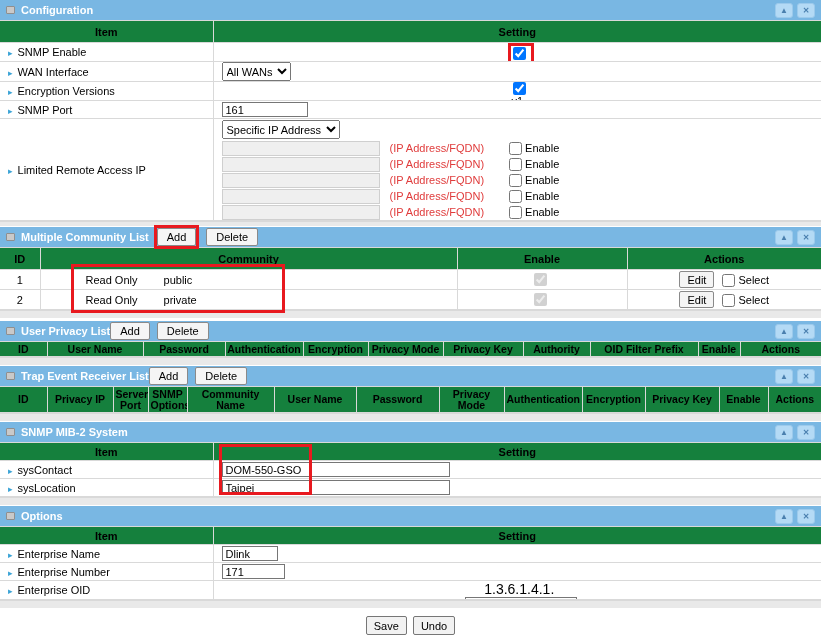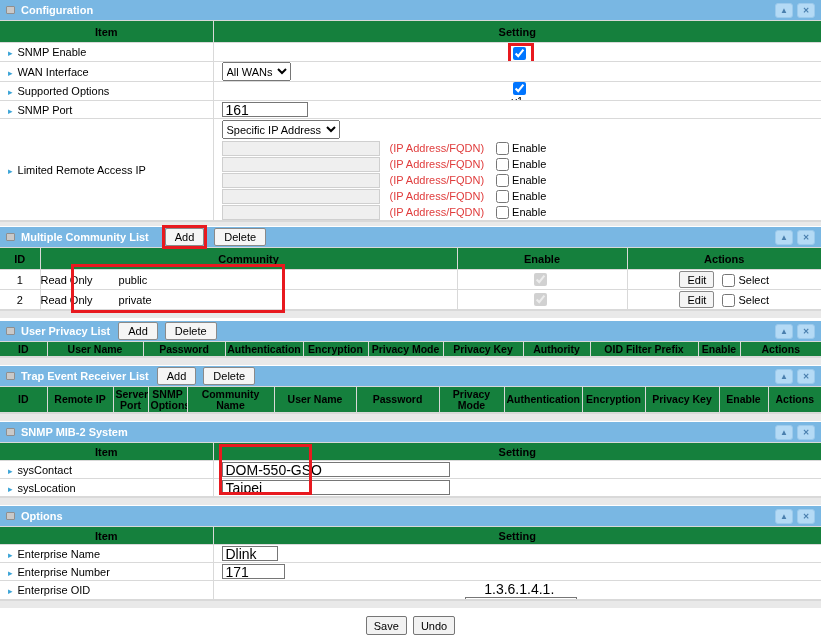--- a/index.html
+++ b/index.html
@@ -2,21 +2,21 @@
 <html><head>
 <meta charset="utf-8">
 <style>
   * { margin:0; padding:0; box-sizing:border-box; }
   html,body { width:821px; background:#fff; font-family:"Liberation Sans", sans-serif; font-size:11px; color:#000; }
   body { height:637px; overflow:hidden; }
 
   .section { position:relative; }
   .sec-hdr { height:20px; background:#79b7e3; display:flex; align-items:center; padding:0 6px; color:#fff; font-weight:bold; }
   .win-icon { width:9px; height:8px; background:#c9c9c9; border:1px solid #8f8f8f; border-radius:1px; margin-right:6px; display:inline-block; }
-  .hdr-title { margin-right:8px; white-space:nowrap; }
+  .hdr-title { margin-right:0; white-space:nowrap; }
   .hdr-btns { margin-left:auto; display:flex; gap:4px; }
   .hdr-btn { width:18px; height:15px; background:#b4daf5; border:1px solid #9ccaec; border-radius:3px; color:#4a7fae; font-size:8px; line-height:13px; text-align:center; cursor:pointer; font-weight:bold; }
   .act-btn { height:18px; padding:0 9px; background:#f5f5f5; border:1px solid #8a8a8a; border-radius:2px; font-family:"Liberation Sans",sans-serif; font-size:11px; cursor:pointer; }
   .red-wrap { display:inline-block; border:3px solid #e8191f; margin-left:5px; line-height:0; }
   .red-wrap .act-btn { margin-left:0; }
   .act-btn + .act-btn, .red-wrap + .act-btn { margin-left:7px; }
   .red-inline { display:inline-flex; align-items:center; border:3px solid #e8191f; padding:1px 2px; margin-right:1px; }
   .red-box { position:absolute; border:3px solid #e8191f; pointer-events:none; z-index:5; }
 
   table { width:100%; border-collapse:collapse; table-layout:fixed; }
@@ -26,33 +26,33 @@
   thead th { font-weight:bold; text-align:center; background:#15803d; }
   .h22 th { height:22px; } .h18 th { height:18px; } .h15 th { height:15px; font-size:10.5px; } .h26 th { height:26px; font-size:10.5px; line-height:11px; padding:0 2px; }
   .r18 td { height:18px; } .r20 td { height:20px; }
   .item-cell { padding-left:8px; text-align:left; }
   .bullet { color:#3aa3d6; font-size:9px; margin-right:5px; }
   .set-cell { padding-left:8px; }
   .strip5 { height:5px; background:#e9e9e9; border-top:1px solid #d9d9d9; }
   .strip8 { height:8px; background:#e9e9e9; border-top:1px solid #d9d9d9; }
   .mt1 { margin-top:1px; } .mt3 { margin-top:3px; }
 
-  input[type=text] { height:15px; border:1px solid #767676; font-family:"Liberation Sans",sans-serif; font-size:14px; padding:0 3px; background:#fff; }
+  input[type=text] { height:15px; border:1px solid #767676; font-family:"Liberation Sans",sans-serif; font-size:11px; padding:0 3px; background:#fff; }
   input[type=text]:disabled { background:#efefef; border:1px solid #cfcfcf; }
   input[type=checkbox] { width:13px; height:13px; vertical-align:middle; margin:0 3px 0 0; }
   select { height:19px; font-family:"Liberation Sans",sans-serif; font-size:11px; }
   .w-port { width:86px; } .w-sys { width:228px; } .w-ename { width:56px; } .w-enum { width:63px; } .w-oid { width:112px; } .w-ip { width:158px; }
 
   .ipline { display:flex; align-items:center; height:16px; }
-  .ipline .hint { color:#e03c3c; margin:0 12px 0 10px; white-space:nowrap; }
+  .ipline .hint { color:#e03c3c; margin:0 25px 0 10px; white-space:nowrap; }
   .subrow { display:flex; align-items:center; height:18px;flex-direction:column; }
   .cb-label { margin-right:8px; }
   .center { text-align:center; }
   .comm-access { display:inline-block; width:75px; }
-  .comm-cell { }
+  .comm-cell { padding-left:45px; }
   .edit-btn { height:17px; padding:0 7px; background:#f5f5f5; border:1px solid #8a8a8a; border-radius:2px; font-size:11px; cursor:pointer; margin-right:5px; }
   .oid-prefix { margin-right:4px; font-size:14px; }
   .footer { text-align:center; margin-top:8px; }
   .footer button { height:19px; padding:0 7px; background:#f2f2f2; border:1px solid #767676; border-radius:2px; font-family:"Liberation Sans",sans-serif; font-size:11px; cursor:pointer; }
   .footer button + button { margin-left:3px; }
 </style>
 </head>
 <body>
 
 <div class="section">
@@ -89,21 +89,21 @@
           </span>
         </td>
       </tr>
       <tr class="r18">
         <td class="item-cell"><span class="bullet">▸</span><span>WAN Interface</span></td>
         <td class="set-cell">
           <select><option>All WANs</option></select>
         </td>
       </tr>
       <tr class="r18">
-        <td class="item-cell"><span class="bullet">▸</span><span>Supported Options</span></td>
+        <td class="item-cell"><span class="bullet">▸</span><span>Encryption Versions</span></td>
         <td class="set-cell">
           <span class="subrow">
             <input type="checkbox" checked="" style="">
               <span class="cb-label">v1</span>
             <input type="checkbox" checked="" style="">
               <span class="cb-label">v2c</span>
             <input type="checkbox" style="">
               <span class="cb-label">v3</span>
           </span>
         </td>
@@ -277,21 +277,21 @@
         <col style="width:65px">
         <col style="width:78px">
         <col style="width:63px">
         <col style="width:74px">
         <col style="width:49px">
         <col>
       </colgroup>
     <thead>
       <tr class="h26">
         <th>ID</th>
-        <th>Remote IP</th>
+        <th>Privacy IP</th>
         <th>Server Port</th>
         <th>SNMP Options</th>
         <th>Community Name</th>
         <th>User Name</th>
         <th>Password</th>
         <th>Privacy Mode</th>
         <th>Authentication</th>
         <th>Encryption</th>
         <th>Privacy Key</th>
         <th>Enable</th>

